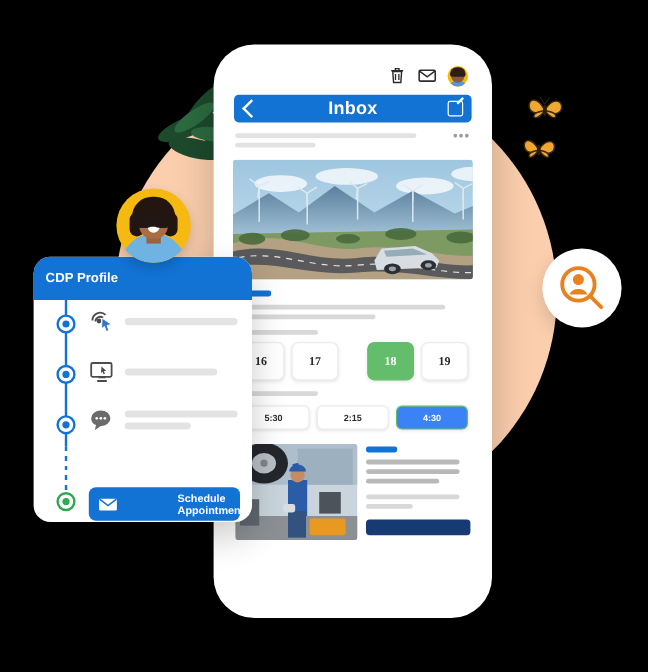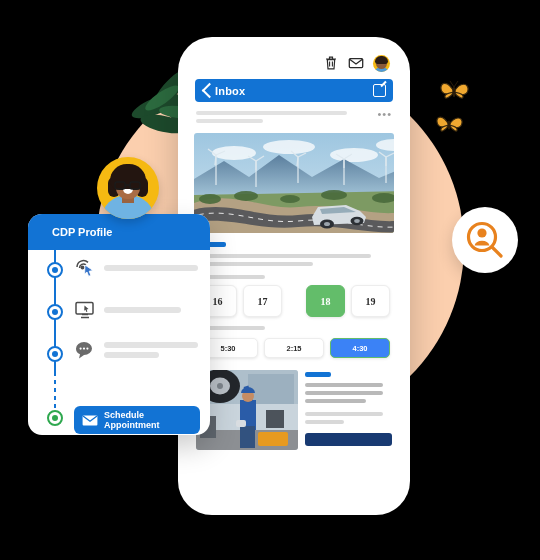--- a/index.html
+++ b/index.html
@@ -25,21 +25,21 @@
       position:relative;overflow:hidden;flex:none;}
   .avatar-sm .face{position:absolute;left:3px;top:3px;width:11px;height:11px;
       border-radius:50%;background:#8a5a3b;}
   .avatar-sm .hair{position:absolute;left:2px;top:1.5px;width:13px;height:8px;
       border-radius:7px 7px 3px 3px;background:#2c1d15;}
   .avatar-sm .body{position:absolute;left:1px;bottom:-2px;width:15px;height:7px;
       border-radius:7px 7px 0 0;background:#4f9ad6;}
 
   .inbox-bar{margin:2px 9px 0 9px;height:23px;background:#1273d4;border-radius:4px;
       display:flex;align-items:center;padding:0 7px;box-sizing:border-box;}
-  .inbox-bar .t{flex:1;text-align:left;color:#fff;font-size:11px;font-weight:bold;
+  .inbox-bar .t{flex:1;text-align:center;color:#fff;font-size:15px;font-weight:bold;
       letter-spacing:.2px;}
   .chev{width:9px;height:9px;border-left:2px solid #fff;border-bottom:2px solid #fff;
       transform:rotate(45deg);margin-left:2px;}
   .compose{width:11px;height:11px;border:1.6px solid #fff;border-radius:2px;position:relative;}
   .compose:after{content:"";position:absolute;right:-2px;top:-2px;width:7px;height:2px;
       background:#fff;transform:rotate(-45deg);}
 
   .lines{padding:9px 10px 4px 10px;}
   .ln{height:4px;border-radius:2px;background:#e2e2e2;margin-bottom:4px;}
   .row-dots{display:flex;align-items:flex-start;gap:6px;}
@@ -69,40 +69,40 @@
   .bottom{display:flex;gap:7px;padding:10px 10px 0 10px;}
   .mech{width:102px;height:80px;border-radius:3px;overflow:hidden;position:relative;flex:none;}
   .bcol{flex:1;padding-top:2px;}
   .navy-btn{height:13px;border-radius:3px;background:#183a72;margin-top:9px;}
 
   
   .cdp{position:absolute;left:28px;top:214px;width:182px;height:221px;
       background:#fff;border-radius:14px;box-shadow:0 12px 28px rgba(0,0,0,.20);
       overflow:hidden;}
   .cdp-head{height:36px;background:#1273d4;display:flex;align-items:center;
-      padding-left:24px;box-sizing:border-box;}
+      padding-left:10px;box-sizing:border-box;}
   .cdp-head span{color:#fff;font-size:11px;font-weight:bold;}
   .cdp-body{position:relative;padding:14px 10px 10px 10px;}
   .rail{position:absolute;left:26px;top:0;width:2px;height:122px;background:#1273d4;}
   .rail-dash{position:absolute;left:26px;top:122px;width:2px;height:40px;
       background:repeating-linear-gradient(#1273d4 0 4px,transparent 4px 8px);}
   .node{position:absolute;left:19px;width:16px;height:16px;border-radius:50%;
       background:#fff;border:2.5px solid #1273d4;box-sizing:border-box;
       display:flex;align-items:center;justify-content:center;}
   .node i{width:6px;height:6px;border-radius:50%;background:#1273d4;display:block;}
   .node.green{border-color:#2fa84f;}
   .node.green i{background:#2fa84f;}
   .trow{position:absolute;left:46px;display:flex;align-items:center;gap:8px;width:124px;}
   .ticon{width:22px;height:20px;flex:none;}
   .tlines{flex:1;}
   .tl{height:6px;border-radius:3px;background:#e3e3e3;margin-bottom:4px;}
   .sched{position:absolute;left:46px;top:156px;width:126px;height:28px;
       background:#1273d4;border-radius:6px;display:flex;align-items:center;
       gap:6px;padding-left:8px;box-sizing:border-box;}
-  .sched span{color:#fff;font-size:9px;font-weight:bold;}
+  .sched span{color:#fff;font-size:9px;font-weight:bold;margin-left:44px;}
   .env{width:16px;height:11px;flex:none;}
 
   
   .big-avatar{position:absolute;left:97px;top:157px;width:62px;height:62px;
       border-radius:50%;background:#f5b912;overflow:hidden;
       box-shadow:0 4px 10px rgba(0,0,0,.18);}
   .ba-body{position:absolute;left:4px;bottom:-6px;width:54px;height:30px;
       border-radius:26px 26px 0 0;background:#6fb3e3;}
   .ba-neck{position:absolute;left:25px;top:34px;width:12px;height:12px;background:#9a6340;}
   .ba-face{position:absolute;left:19px;top:14px;width:24px;height:28px;

